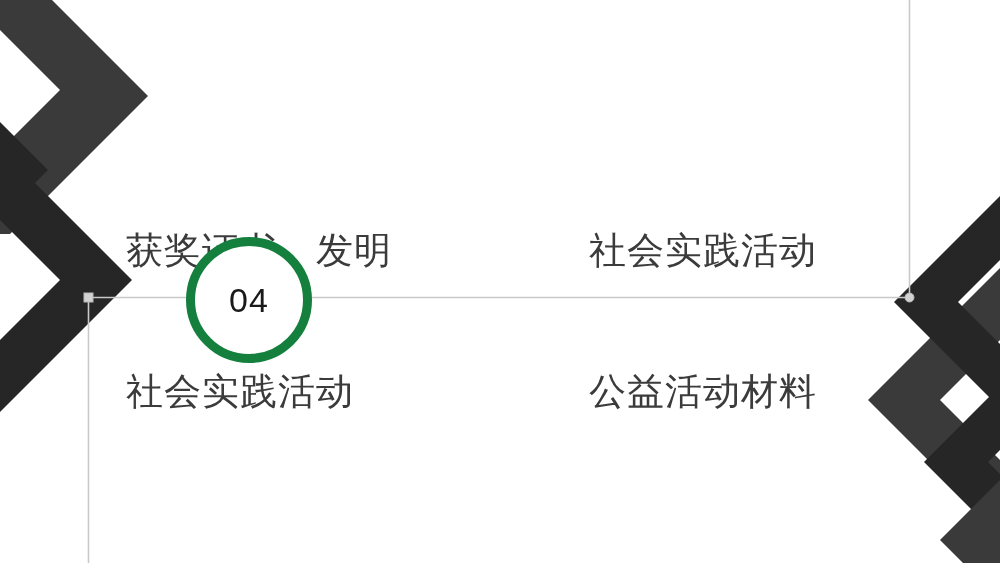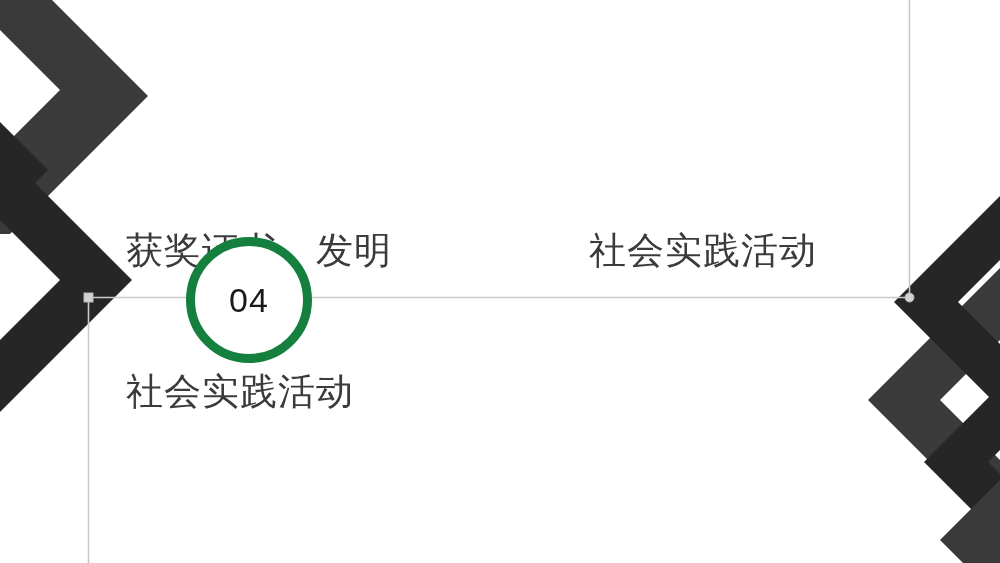--- a/index.html
+++ b/index.html
@@ -138,20 +138,21 @@
     <circle cx="909.5" cy="297.5" r="4.5" fill="#d2d2d2" stroke="#b9b9b9" stroke-width="1"></circle>
   </svg>
 
   <div class="caption" id="caption-left">
     <span class="cap-line">获奖证书、发明</span>
     <span class="cap-line">社会实践活动</span>
   </div>
 
   <div class="caption" id="caption-right">
     <span class="cap-line">社会实践活动</span>
+    <span class="cap-line">公益活动材料</span>
   </div>
 
   <div class="node-circle" id="circle-04">
     <span class="node-num">04</span>
   </div>
 
 
 </div>
 
 </body></html>

